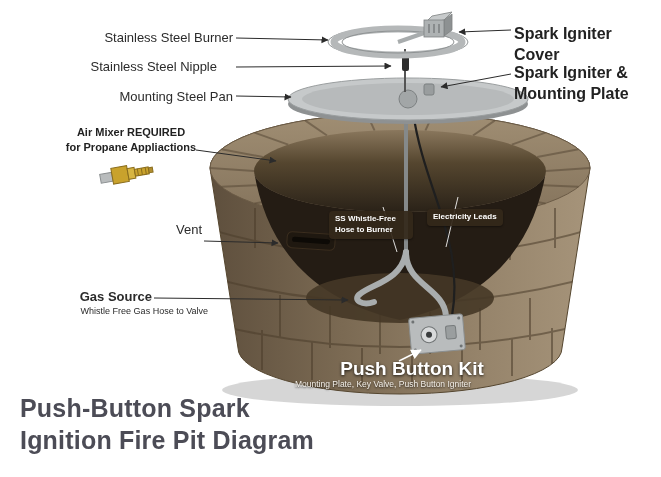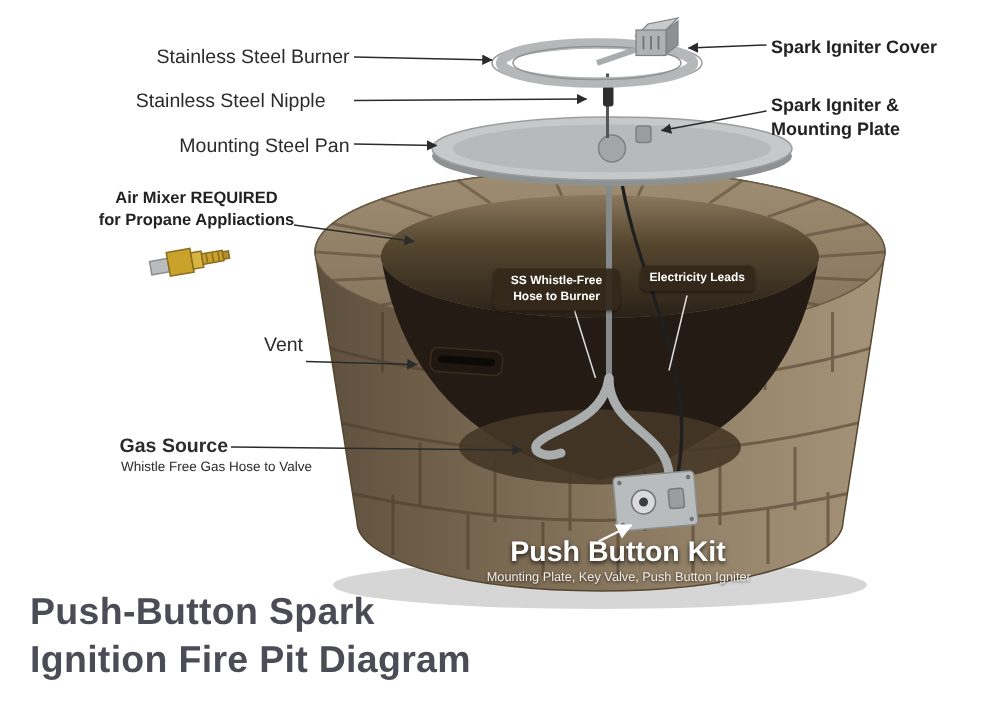--- a/index.html
+++ b/index.html
@@ -5,34 +5,34 @@
   html,body{margin:0;padding:0;background:#ffffff;}
   #stage{
     position:relative;width:661px;height:477px;overflow:hidden;background:#ffffff;
     font-family:Liberation Sans, sans-serif;
   }
   #scene-svg{position:absolute;left:0;top:0;}
   .lbl{position:absolute;color:#2b2b2b;font-size:13px;line-height:1.2;}
   .r{text-align:right;}
   .c{text-align:center;}
   .b{font-weight:bold;}
-  .small-lbl{font-size:12px;font-weight:bold;line-height:1.3;color:#222222;}
+  .small-lbl{font-size:16px;font-weight:bold;line-height:1.3;color:#222222;}
   .mixer-lbl{font-size:11px;font-weight:bold;line-height:1.35;color:#222222;}
   .sub-lbl{font-size:9px;color:#2b2b2b;}
   .badge{
     position:absolute;background:rgba(52,40,26,0.93);color:#ffffff;
     border-radius:4px;padding:3px 6px;font-size:8px;font-weight:bold;
-    line-height:1.35;text-align:center;box-shadow:0 1px 2px rgba(0,0,0,0.4);
+    line-height:1.35;text-align:left;box-shadow:0 1px 2px rgba(0,0,0,0.4);margin-top:32px;
   }
   .kit-title{
     position:absolute;color:#ffffff;font-weight:bold;font-size:19px;text-align:center;
     text-shadow:0 1px 3px rgba(0,0,0,0.8);
   }
   .kit-sub{
-    position:absolute;color:#f3efe8;font-size:8.5px;text-align:center;
+    position:absolute;color:#f3efe8;font-size:8.5px;
     text-shadow:0 1px 2px rgba(0,0,0,0.7);
   }
   .main-title{
     position:absolute;left:20px;top:392px;color:#4c4c56;font-weight:bold;
     font-size:25px;line-height:1.28;letter-spacing:0.2px;
   }
 </style>
 </head>
 <body>
 

